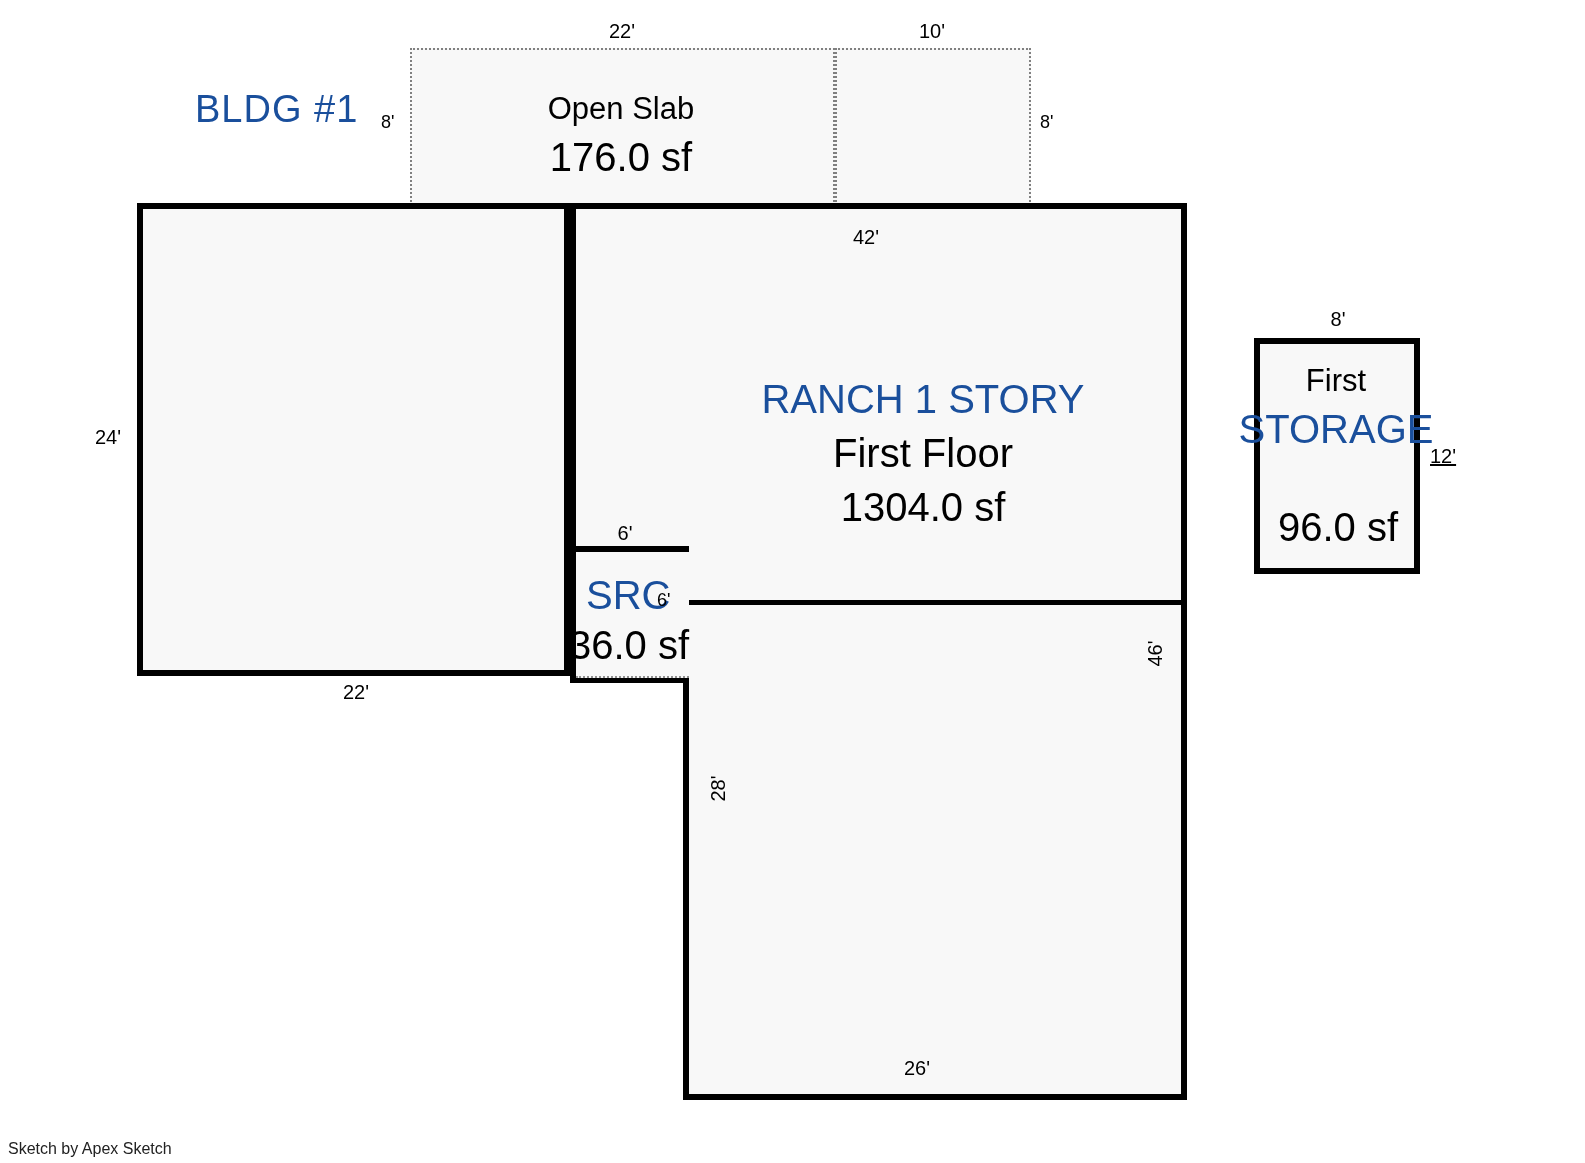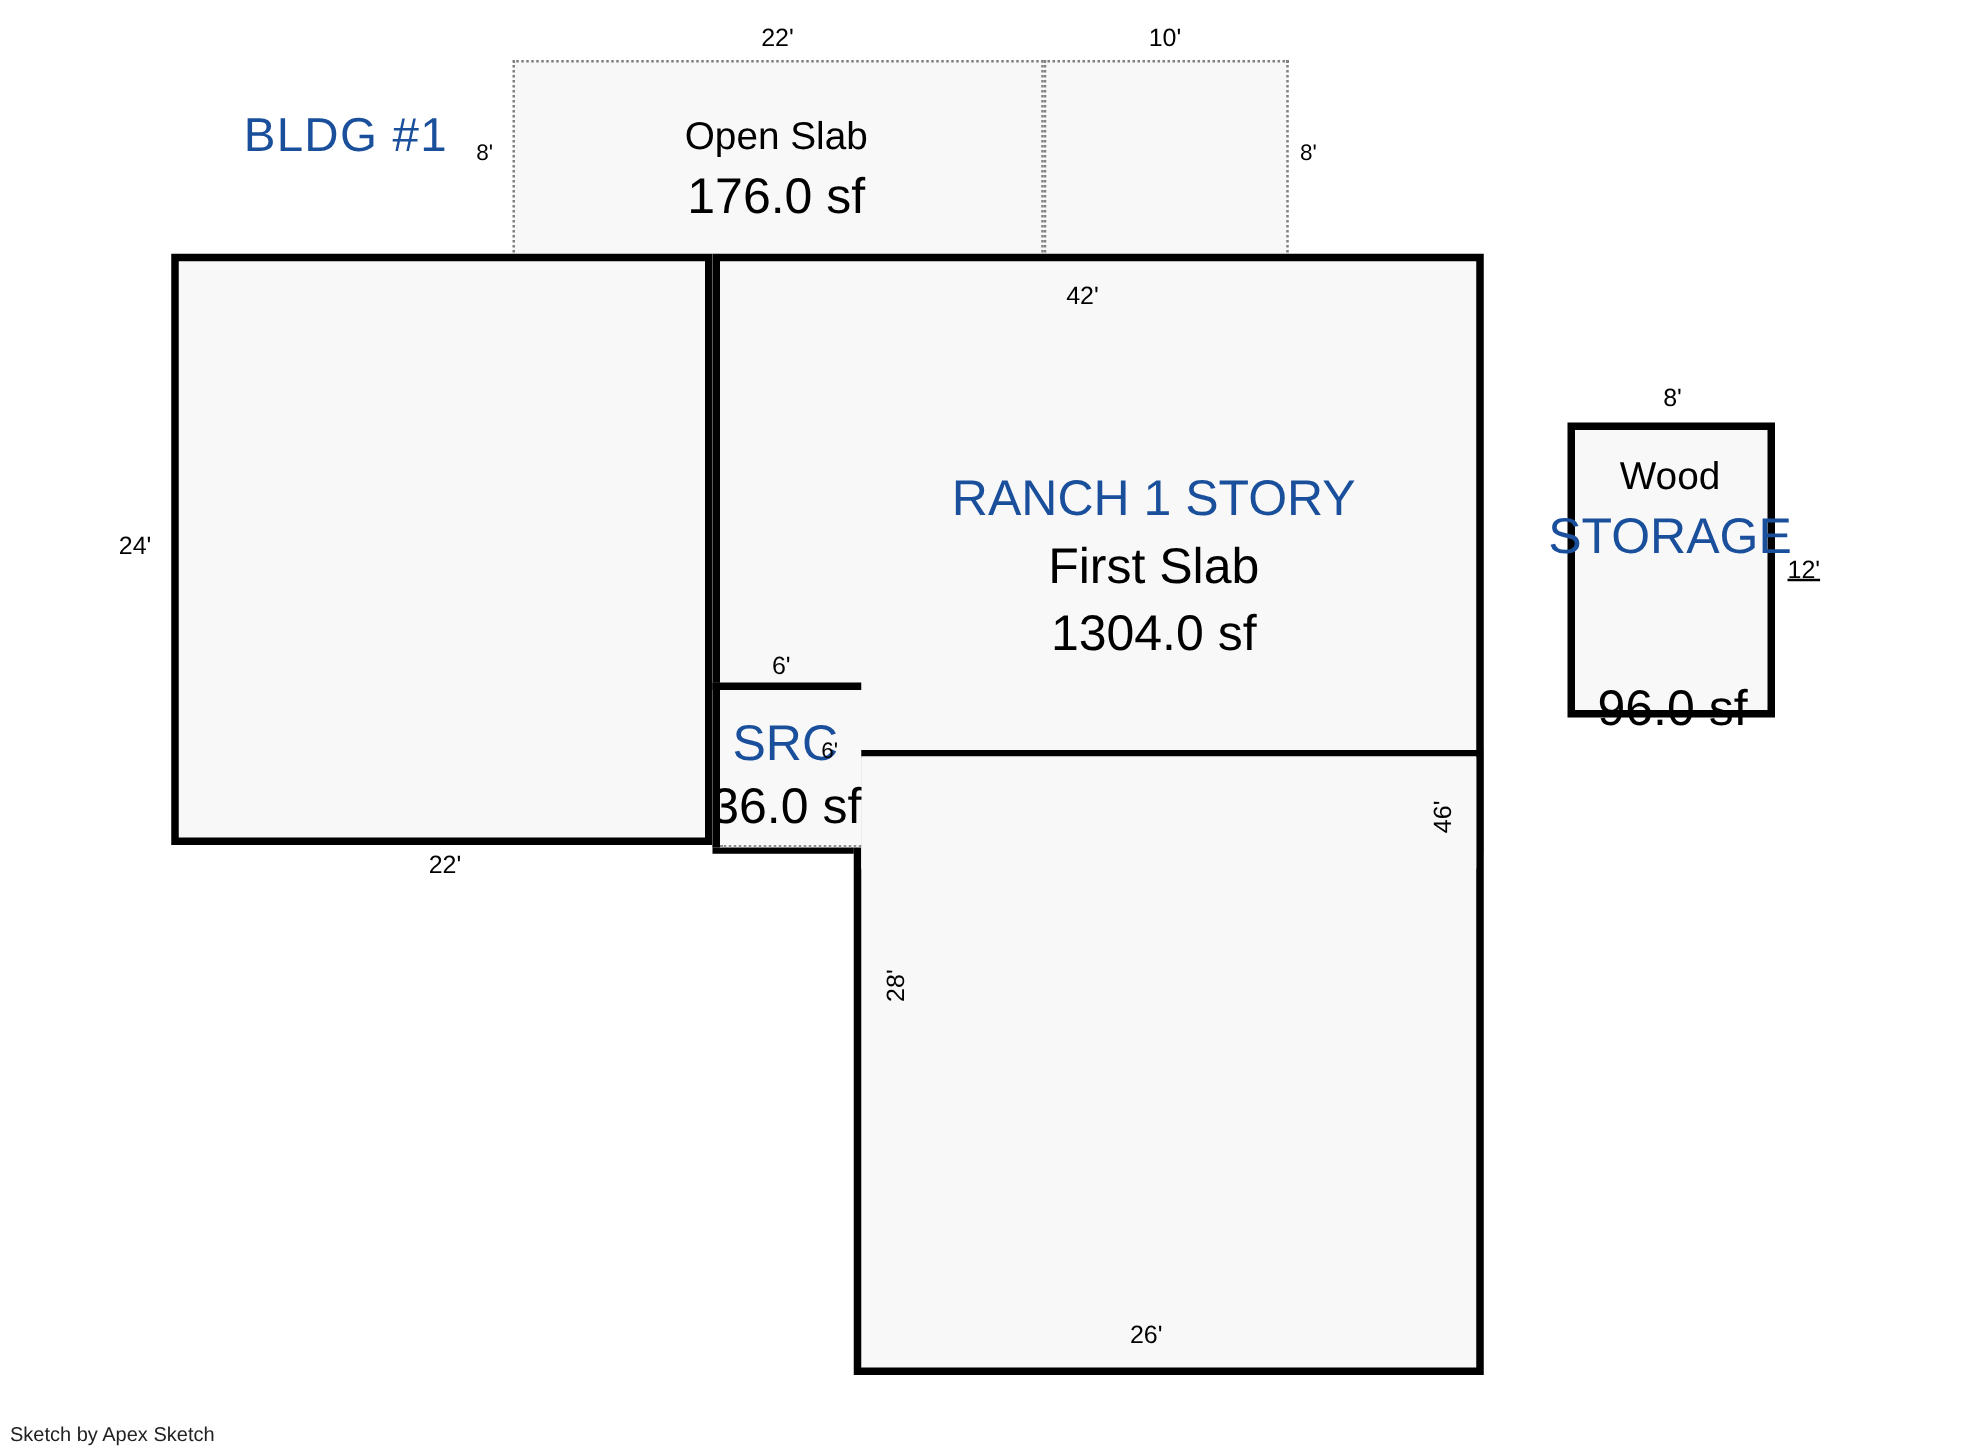--- a/index.html
+++ b/index.html
@@ -113,41 +113,41 @@
   <div class="dim vert" style="left:575px; top:362px;">18'</div>
 
   <div class="shape solid-area" style="left:570px; top:203px; width:617px; height:480px;"></div>
 
   <div class="shape solid-area" style="left:683px; top:600px; width:504px; height:500px;"></div>
 
   <div class="fill-patch" style="left:689px; top:605px; width:492px; height:90px;"></div>
 
   <div class="stack" style="left:923px; top:372px;">
     <div class="area-sub blue">RANCH 1 STORY</div>
-    <div class="area-sub">First Slab</div>
+    <div class="area-sub">First Floor</div>
     <div class="area-sub">1304.0 sf</div>
   </div>
 
   <div class="dim center" style="left:866px; top:226px;">42'</div>
   <div class="dim vert" style="left:1142px; top:642px;">46'</div>
   <div class="dim center" style="left:917px; top:1057px;">26'</div>
   <div class="dim vert" style="left:705px; top:777px;">28'</div>
 
   <div class="shape" style="left:570px; top:546px; width:119px; height:132px;
               background:#f8f8f8; border-top:6px solid #000; border-left:6px solid #000;"></div>
   <div class="dotted-line-h" style="left:576px; top:676px; width:113px;"></div>
   <div class="label area-sub blue" style="left:586px; top:570px;">SRC</div>
   <div class="label area-sub" style="left:569px; top:620px;">36.0 sf</div>
   <div class="dim center" style="left:625px; top:522px;">6'</div>
   <div class="dim" style="left:657px; top:590px; font-size:18px;">6'</div>
 
   <div class="shape solid-area" style="left:1254px; top:338px; width:166px; height:236px;"></div>
   <div class="stack" style="left:1336px; top:360px;">
-    <div class="area-title">Wood</div>
+    <div class="area-title">First</div>
     <div class="area-sub blue">STORAGE</div>
   </div>
-  <div class="label area-sub center" style="left:1338px; top:502px;margin-top:40px;">96.0 sf</div>
+  <div class="label area-sub center" style="left:1338px; top:502px;">96.0 sf</div>
   <div class="dim center" style="left:1338px; top:308px;">8'</div>
   <div class="dim" style="left:1430px; top:445px;text-decoration:underline;">12'</div>
 
   <div class="watermark" style="left:8px; top:1140px;">Sketch by Apex Sketch</div>
 
 </div>
 
 </body></html>

